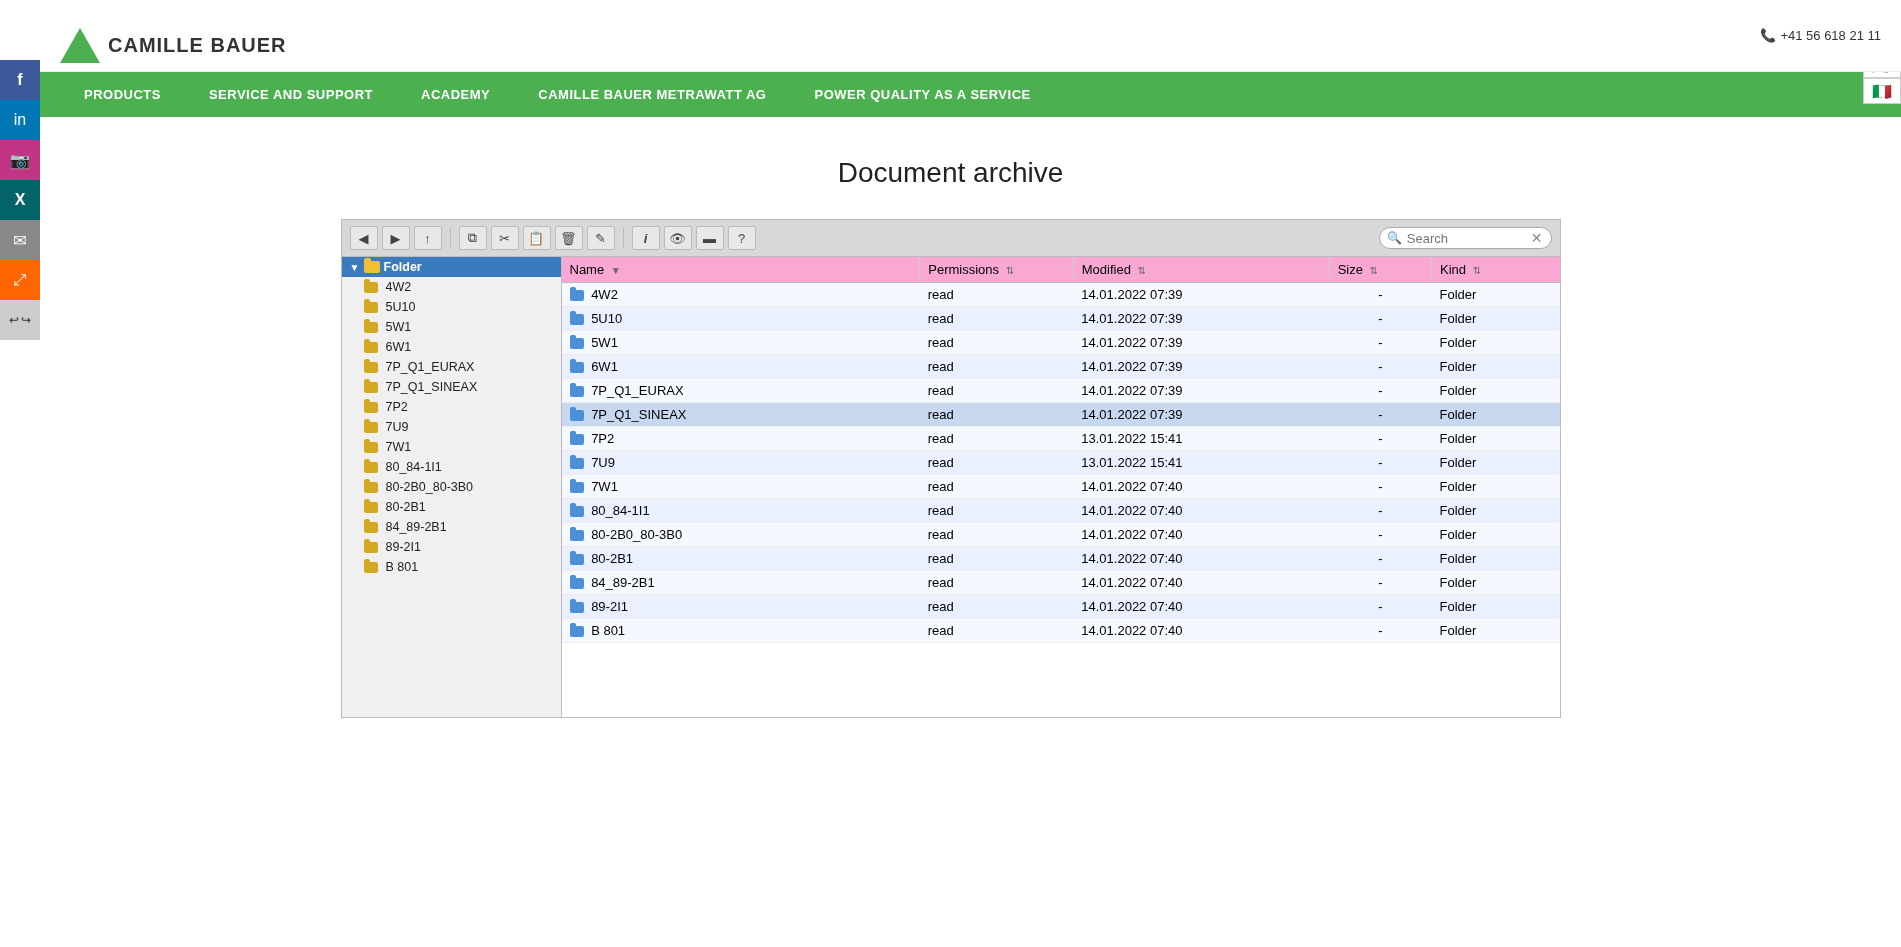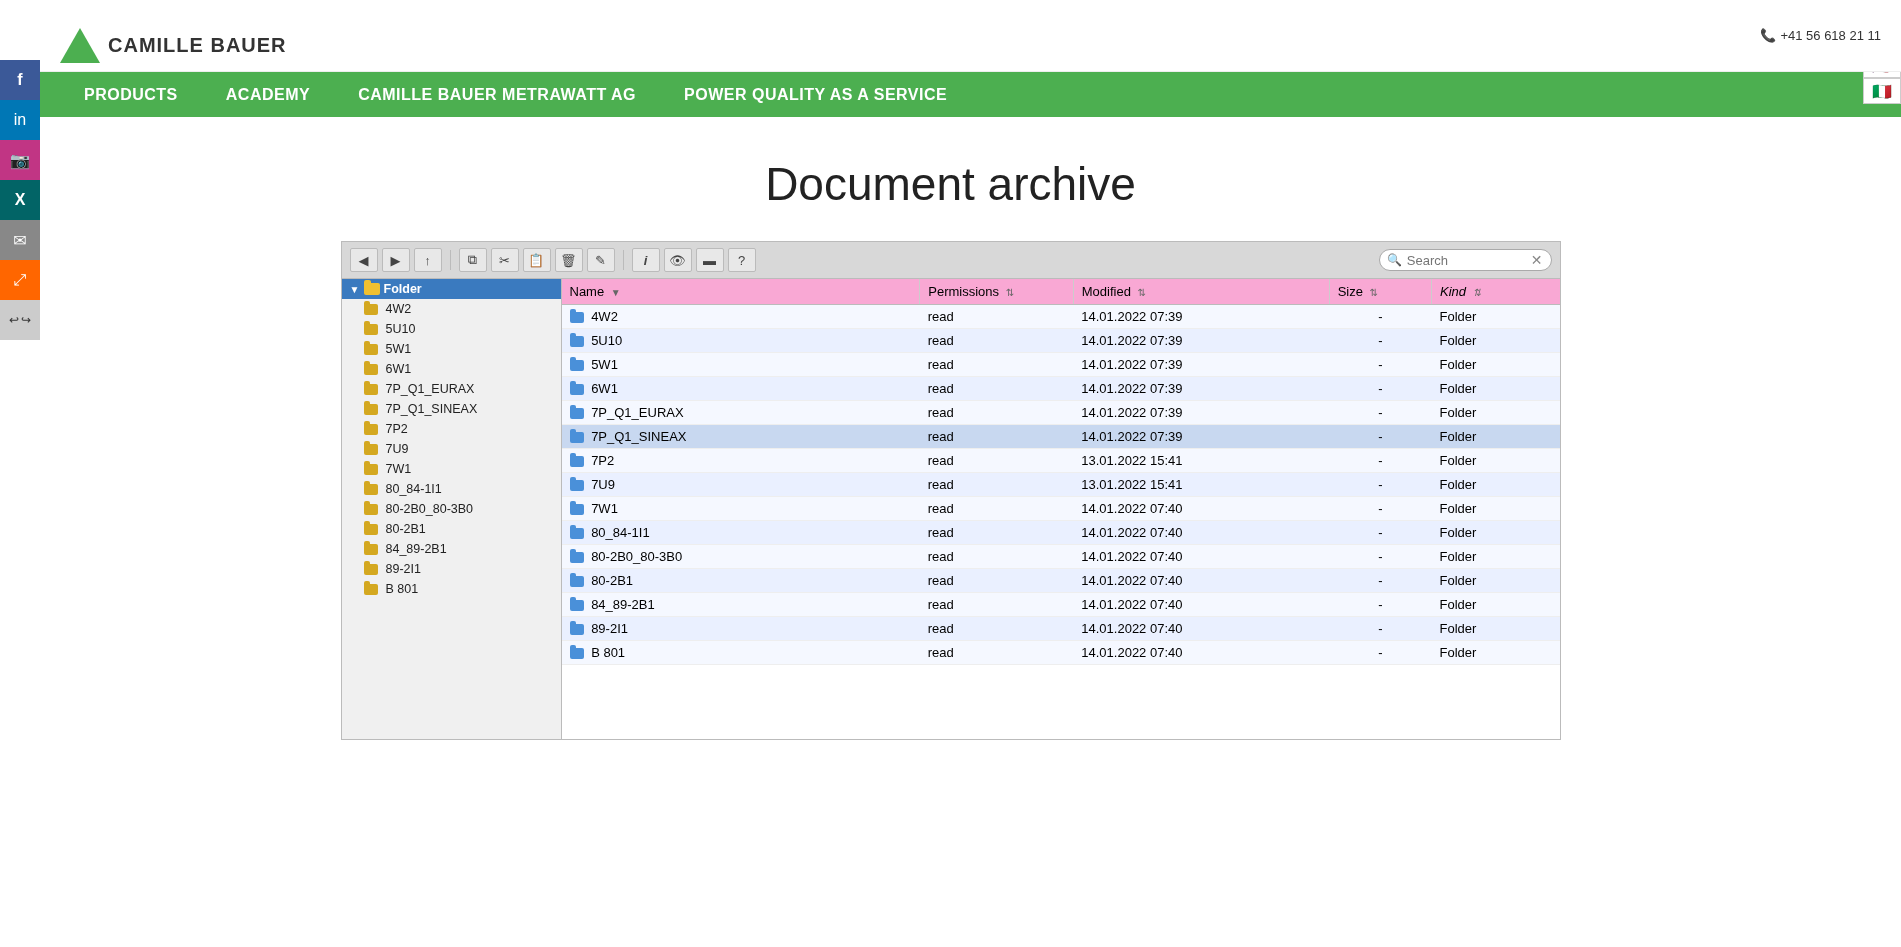--- a/index.html
+++ b/index.html
@@ -93,38 +93,38 @@
     
     .nav-bar {
       background: #4caf50;
       display: flex;
       align-items: center;
       padding: 0 60px;
       height: 45px;
     }
     .nav-item {
       color: white;
-      font-size: 16px;
+      font-size: 13px;
       font-weight: bold;
       padding: 0 24px;
       height: 45px;
       display: flex;
       align-items: center;
       cursor: pointer;
       text-transform: uppercase;
       letter-spacing: 0.5px;
     }
 
     
     .page-title-section {
       text-align: center;
       padding: 40px 20px 30px;
     }
     .page-title {
-      font-size: 46px;
+      font-size: 28px;
       font-weight: normal;
       color: #222;
     }
 
     
     .file-manager {
       margin: 0 auto;
       width: 1220px;
       border: 1px solid #bbb;
       background: #e8e8e8;
@@ -275,21 +275,21 @@
       padding: 5px 8px;
       text-align: left;
       font-weight: normal;
       border-bottom: 1px solid #bbb;
       border-right: 1px solid #ccc;
       position: sticky;
       top: 0;
       cursor: pointer;
       white-space: nowrap;
     }
-    .file-table th:last-child { border-right: none; font-style: italic; }
+    .file-table th:last-child { border-right: none; }
     .file-table td {
       padding: 4px 8px;
       border-bottom: 1px solid #eee;
       white-space: nowrap;
     }
     .file-table tr:nth-child(odd) { background: #f5f8ff; }
     .file-table tr:nth-child(even) { background: #eaf0ff; }
     .file-table tr.selected-row { background: #c8d8f0; }
     .col-name { width: 280px; }
     .col-perms { width: 120px; }
@@ -353,20 +353,21 @@
   <div class="header-right">
     <span class="phone-number">
       <span>📞</span>
       <span>+41 56 618 21 11</span>
     </span>
   </div>
 </div>
 
 <nav class="nav-bar">
   <div class="nav-item">PRODUCTS</div>
+  <div class="nav-item">SERVICE AND SUPPORT</div>
   <div class="nav-item">ACADEMY</div>
   <div class="nav-item">CAMILLE BAUER METRAWATT AG</div>
   <div class="nav-item">POWER QUALITY AS A SERVICE</div>
 </nav>
 
 <div class="page-title-section">
   <h1 class="page-title">Document archive</h1>
 </div>
 
 <div class="file-manager">

